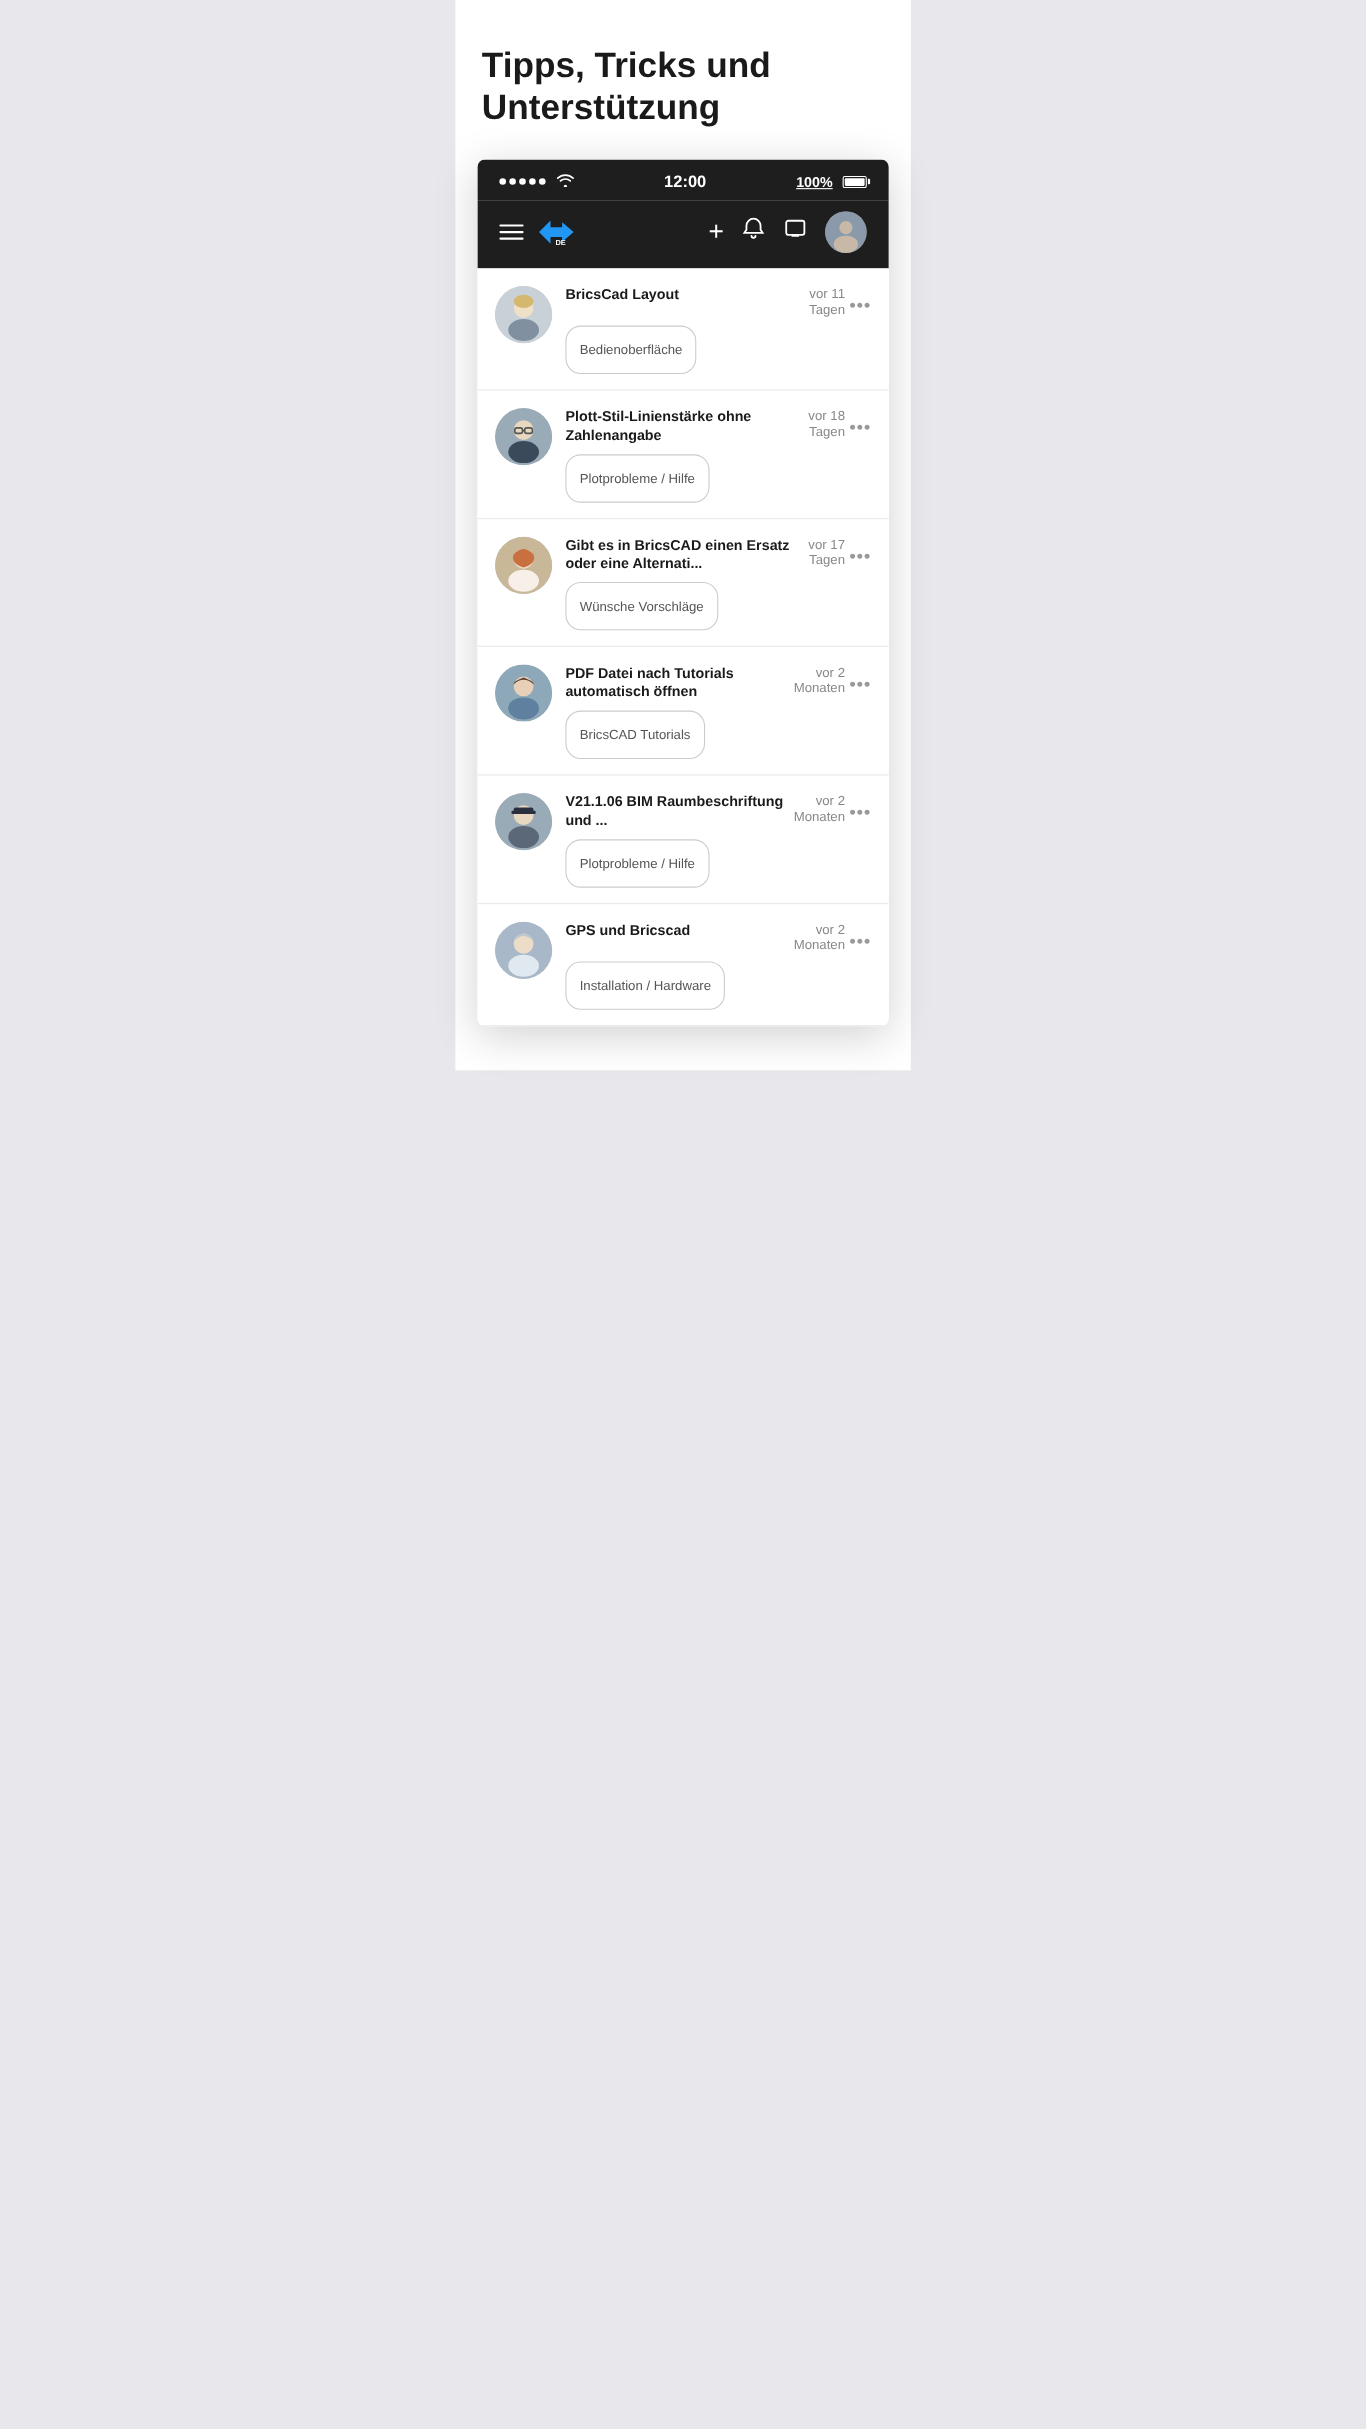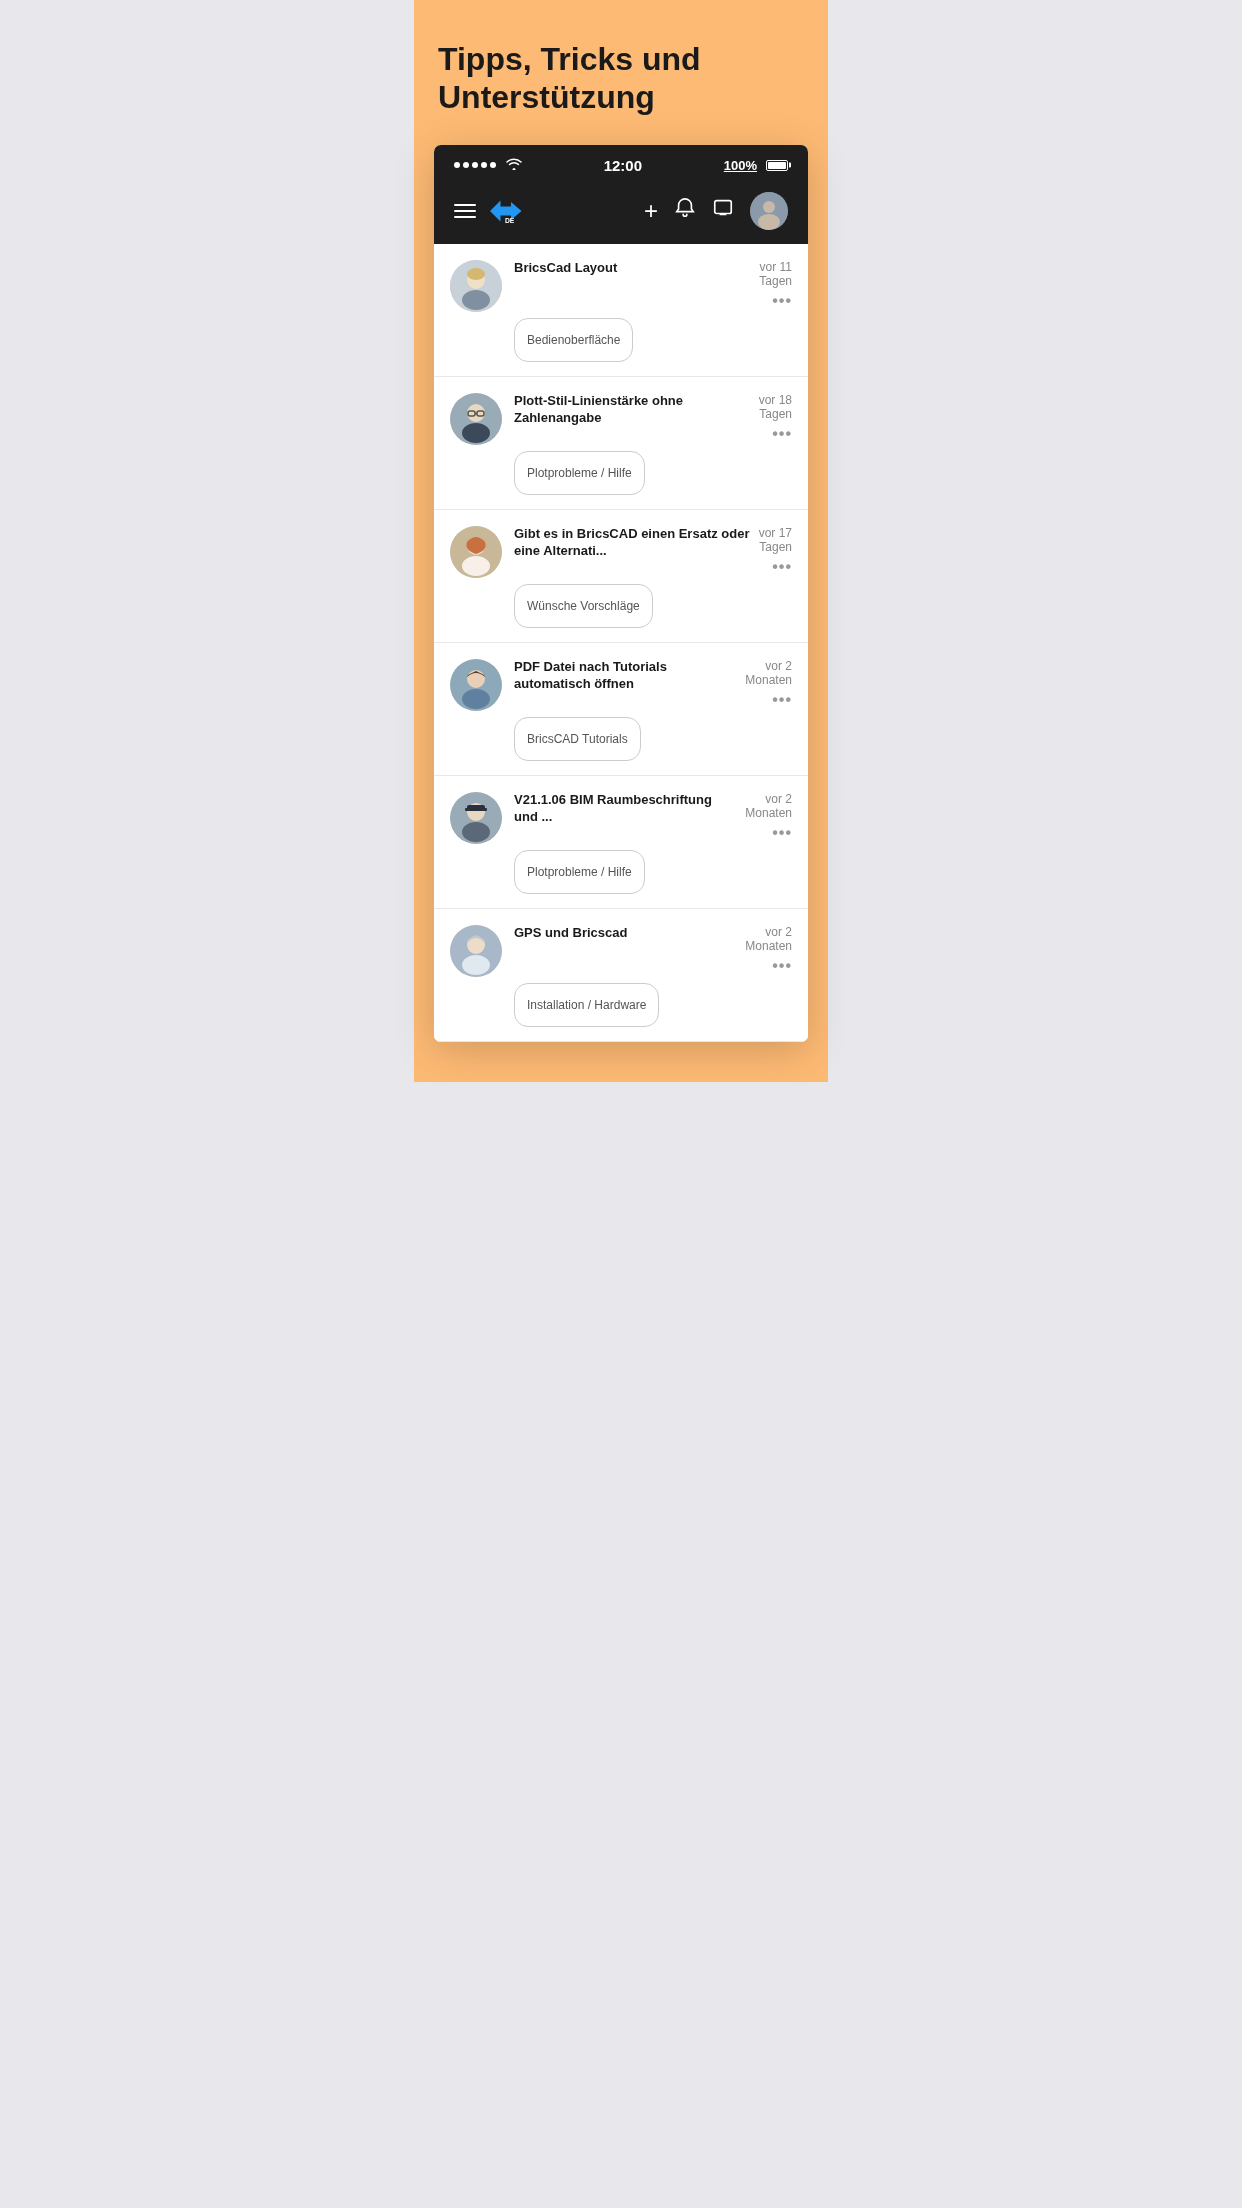--- a/index.html
+++ b/index.html
@@ -11,21 +11,21 @@
       display: flex;
       justify-content: center;
       align-items: flex-start;
       min-height: 100vh;
       padding: 0;
     }
 
     .page-wrapper {
       width: 414px;
       min-height: 736px;
-      background: #fdba74;
+      background: #ffffff;
       padding: 40px 20px 40px 20px;
     }
 
     .page-title {
       font-size: 32px;
       font-weight: 700;
       color: #1a1a1a;
       line-height: 1.2;
       margin-bottom: 28px;
       padding: 0 4px;
@@ -224,21 +224,21 @@
     .feed-title {
       font-size: 13px;
       font-weight: 700;
       color: #1a1a1a;
       line-height: 1.3;
       flex: 1;
     }
 
     .feed-meta {
       display: flex;
-      flex-direction: column;
+      flex-direction: row;
       align-items: flex-end;
       gap: 4px;
       flex-shrink: 0;
     }
 
     .feed-time {
       font-size: 12px;
       color: #888;
       text-align: right;
       white-space: nowrap;

